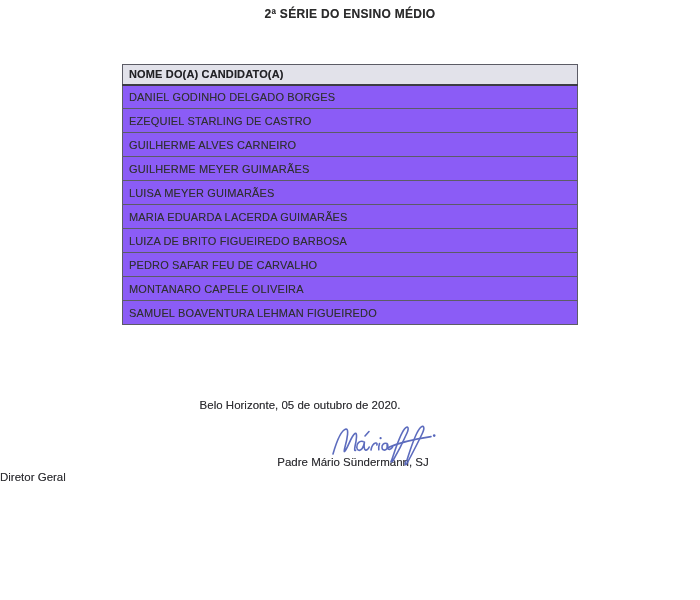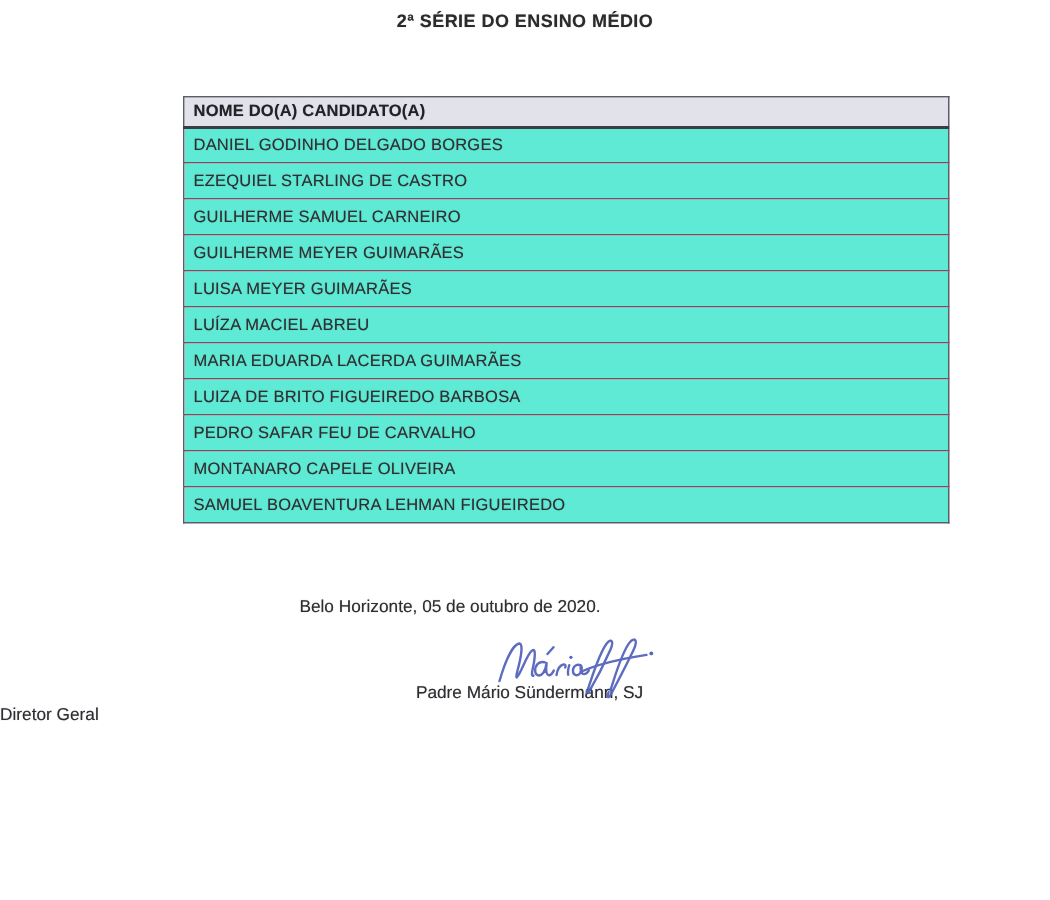--- a/index.html
+++ b/index.html
@@ -20,21 +20,21 @@
     text-align: center;
     font-size: 12px;
     font-weight: bold;
     letter-spacing: 0.3px;
     color: #2b2b2b;
   }
 
   table.candidate-table {
     position: absolute;
     left: 122px; top: 64px;
-    width: 511px;
+    width: 456px;
     border-collapse: collapse;
     table-layout: fixed;
   }
   table.candidate-table th,
   table.candidate-table td {
     border: 1px solid #5c5c66;
     padding: 0 0 0 6px;
     text-align: left;
     font-size: 11px;
     letter-spacing: 0.15px;
@@ -44,21 +44,21 @@
   table.candidate-table { border: 1.5px solid #46464e; }
   table.candidate-table th {
     height: 20px;
     font-weight: bold;
     color: #222226;
     border-bottom: 2px solid #3c3c44;
   }
   table.candidate-table td {
     height: 24px;
     color: #2f2f33;
-    background: #5eead4;
+    background: #8b5cf6;
   }
 
   .date-line {
     position: absolute;
     top: 399px; left: 0; width: 600px;
     text-align: center;
     font-size: 11.5px;
     color: #2e2e32;
   }
 
@@ -100,35 +100,32 @@
 
       <tr>
         <td class="scan-soft">DANIEL GODINHO DELGADO BORGES</td>
       </tr>
 
       <tr>
         <td class="scan-soft">EZEQUIEL STARLING DE CASTRO</td>
       </tr>
 
       <tr>
-        <td class="scan-soft">GUILHERME SAMUEL CARNEIRO</td>
+        <td class="scan-soft">GUILHERME ALVES CARNEIRO</td>
       </tr>
 
       <tr>
         <td class="scan-soft">GUILHERME MEYER GUIMARÃES</td>
       </tr>
 
 
       <tr>
         <td class="scan-soft">LUISA MEYER GUIMARÃES</td>
       </tr>
 
-      <tr>
-        <td class="scan-soft">LUÍZA MACIEL ABREU</td>
-      </tr>
 
       <tr>
         <td class="scan-soft">MARIA EDUARDA LACERDA GUIMARÃES</td>
       </tr>
 
       <tr>
         <td class="scan-soft">LUIZA DE BRITO FIGUEIREDO BARBOSA</td>
       </tr>
 
       <tr>

